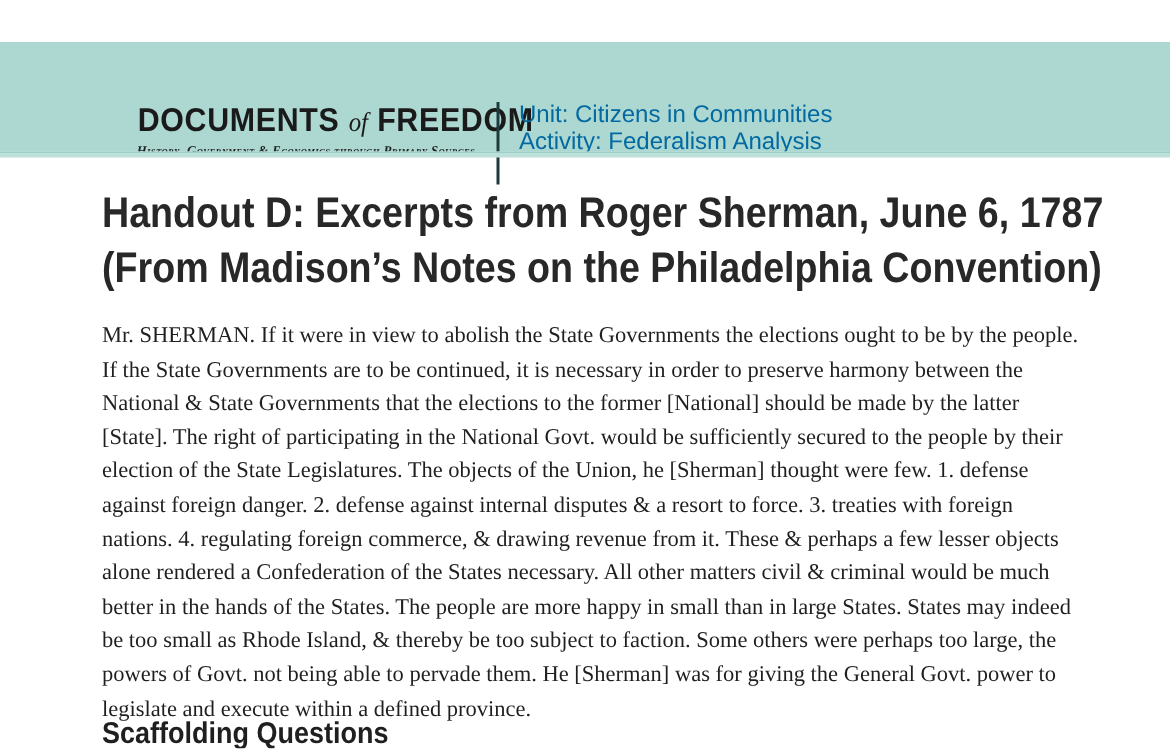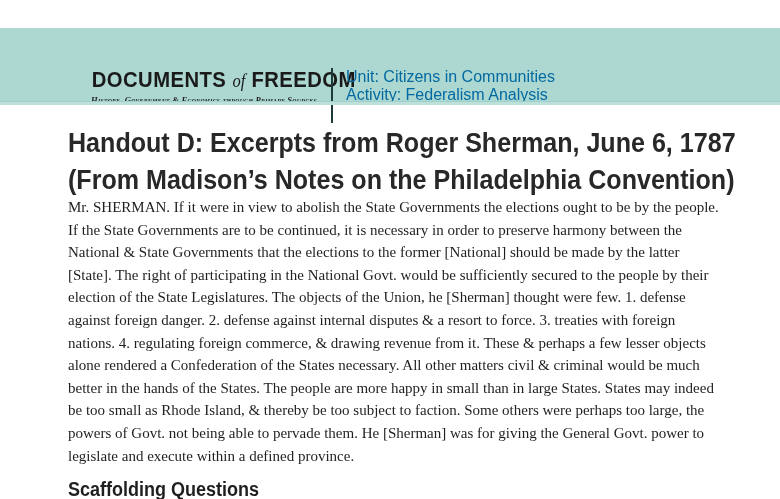--- a/index.html
+++ b/index.html
@@ -92,21 +92,21 @@
     line-height: 37px;
     color: #282828;
     transform: scaleX(0.88);
     transform-origin: left top;
   }
   .title span { display: block; white-space: nowrap; }
 
   
   .body-text {
     position: absolute;
-    left: 68px; top: 196px;
+    left: 68px; top: 213px;
     width: 656px;
     margin: 0;
     font-family: "Liberation Serif", serif;
     font-size: 15px;
     line-height: 22.6px;
     color: #1f1f1f;
     text-align: left;
   }
 
   

